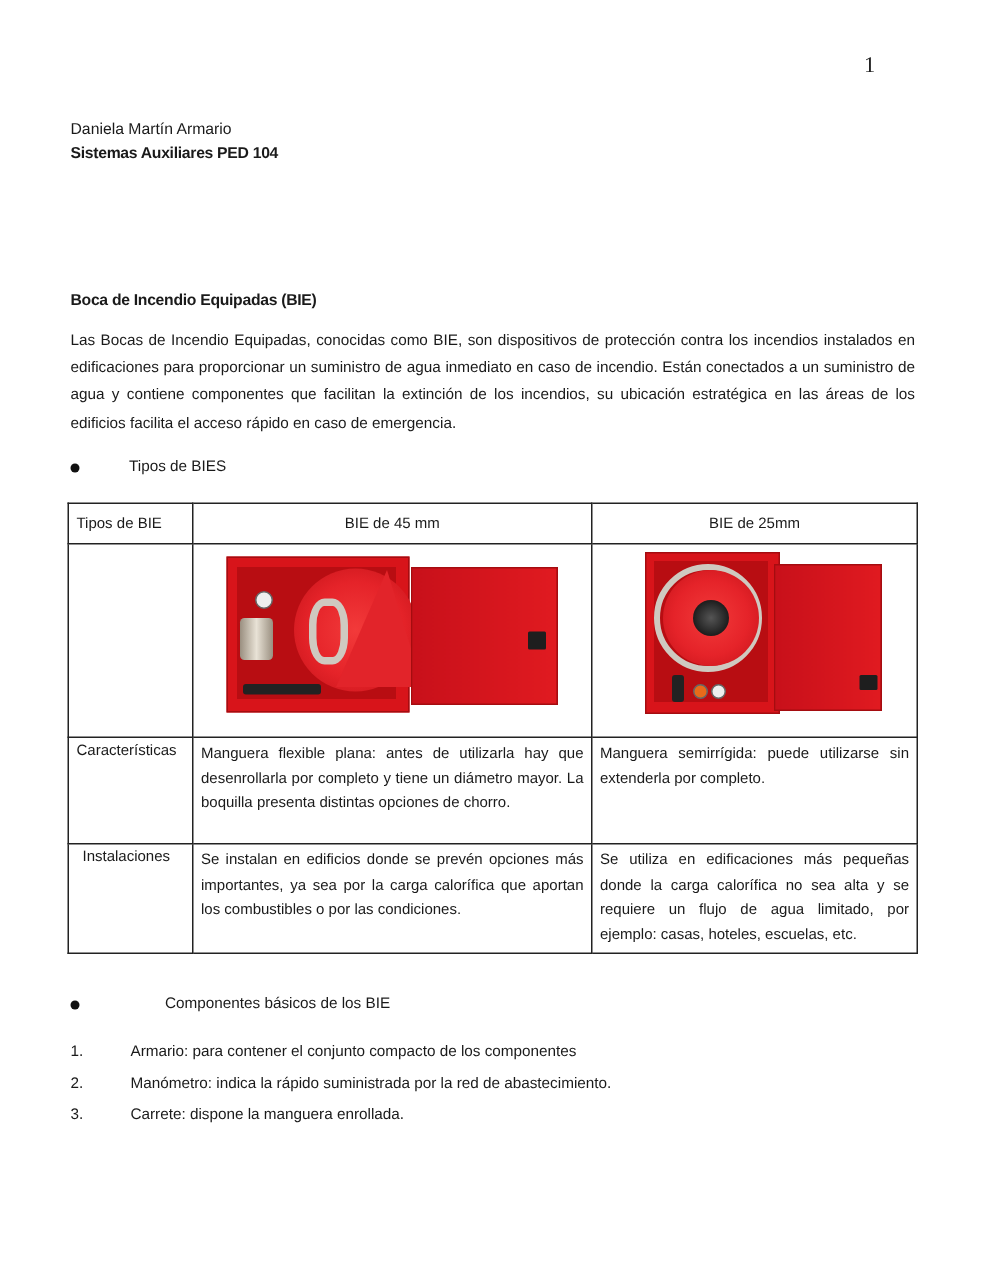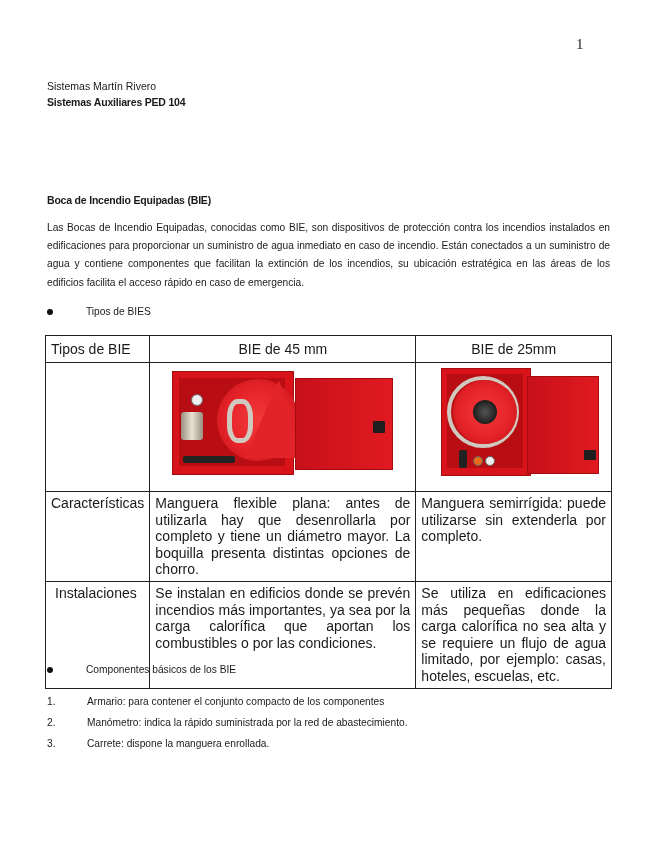--- a/index.html
+++ b/index.html
@@ -23,21 +23,21 @@
     .section-heading { left: 47px; top: 194px; font-size: 10.5px; font-weight: bold; letter-spacing: -0.2px; }
     .intro {
       left: 47px; top: 219px; width: 563px; font-size: 10.2px; line-height: 18.2px;
       text-align: justify; text-align-last: left;
     }
     .bullet-row { left: 40px; font-size: 10.2px; display: flex; align-items: center; }
     .bullet-dot { width: 6px; height: 6px; border-radius: 50%; background: #111; margin-left: 7px; }
     .bullet-text { margin-left: 33px; }
     table.bie {
       position: absolute; left: 45px; top: 335px; width: 567px;
-      border-collapse: collapse; font-size: 14px;
+      border-collapse: collapse; font-size: 10px;
     }
     table.bie td, table.bie th {
       border: 1.3px solid #222; vertical-align: top; padding: 3px 5px;
       font-weight: normal;
     }
     table.bie th { height: 20px; vertical-align: middle; text-align: center; }
     table.bie th.first { text-align: left; }
     .col1 { width: 72px; }
     .col2 { width: 255px; }
     .img-row td { height: 122px; vertical-align: middle; }
@@ -58,21 +58,21 @@
     .tri { position: absolute; width: 0; height: 0; }
     .valve { position: absolute; background: linear-gradient(90deg,#9a8f80,#e8e2d6,#9a8f80); border-radius: 3px; }
     .gauge { position: absolute; border-radius: 50%; background: #eee; border: 1px solid #666; }
     .nozzle { position: absolute; background: #222; border-radius: 2px; }
   </style>
 </head>
 <body>
 
 <div class="abs page-number">1</div>
 
-<div class="abs author">Sistemas Martín Rivero</div>
+<div class="abs author">Daniela Martín Armario</div>
 <div class="abs course">Sistemas Auxiliares PED 104</div>
 
 <div class="abs title">
 </div>
 
 <div class="abs section-heading">Boca de Incendio Equipadas (BIE)</div>
 
 <div class="abs intro">Las Bocas de Incendio Equipadas, conocidas como BIE, son dispositivos de protección contra los incendios instalados en edificaciones para proporcionar un suministro de agua inmediato en caso de incendio. Están conectados a un suministro de agua y contiene componentes que facilitan la extinción de los incendios, su ubicación estratégica en las áreas de los edificios facilita el acceso rápido en caso de emergencia.</div>
 
 <div class="abs bullet-row" style="top:306px;">
@@ -118,27 +118,27 @@
       </div>
     </td>
   </tr>
   <tr class="char-row">
     <td>Características</td>
     <td class="cell-text">Manguera flexible plana: antes de utilizarla hay que desenrollarla por completo y tiene un diámetro mayor. La boquilla presenta distintas opciones de chorro.</td>
     <td class="cell-text">Manguera semirrígida: puede utilizarse sin extenderla por completo.</td>
   </tr>
   <tr class="inst-row">
     <td style="padding-left:9px;">Instalaciones</td>
-    <td class="cell-text">Se instalan en edificios donde se prevén incendios más importantes, ya sea por la carga calorífica que aportan los combustibles o por las condiciones.</td>
+    <td class="cell-text">Se instalan en edificios donde se prevén opciones más importantes, ya sea por la carga calorífica que aportan los combustibles o por las condiciones.</td>
     <td class="cell-text">Se utiliza en edificaciones más pequeñas donde la carga calorífica no sea alta y se requiere un flujo de agua limitado, por ejemplo: casas, hoteles, escuelas, etc.</td>
   </tr>
 </tbody>
   </table>
 
-<div class="abs bullet-row" style="top:664px;">
+<div class="abs bullet-row" style="top:664px;gap:24px;">
   <span class="bullet-dot"></span>
   <span class="bullet-text">Componentes básicos de los BIE</span>
 </div>
 
 <div class="abs numlist" style="top:696px;">
   <span class="num">1.</span>
   <span>Armario: para contener el conjunto compacto de los componentes</span>
 </div>
 <div class="abs numlist" style="top:717px;">
   <span class="num">2.</span>

